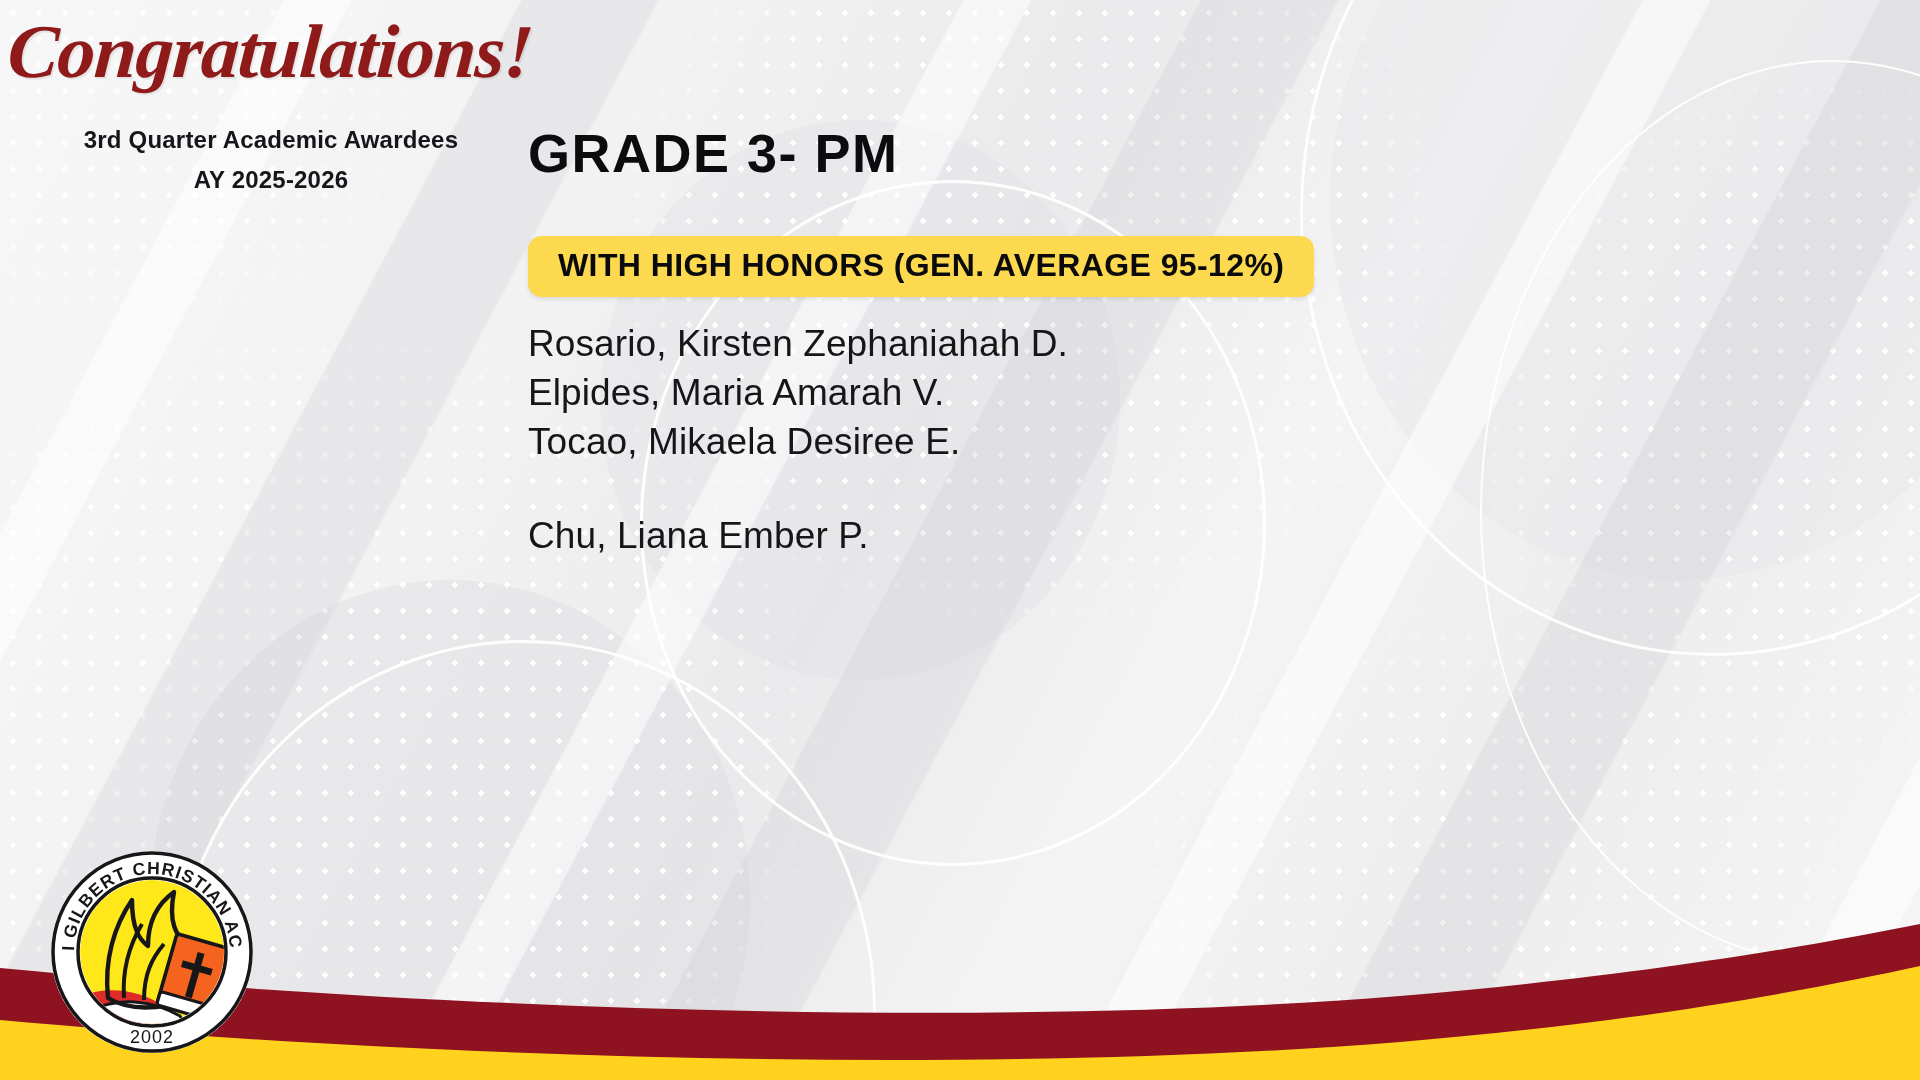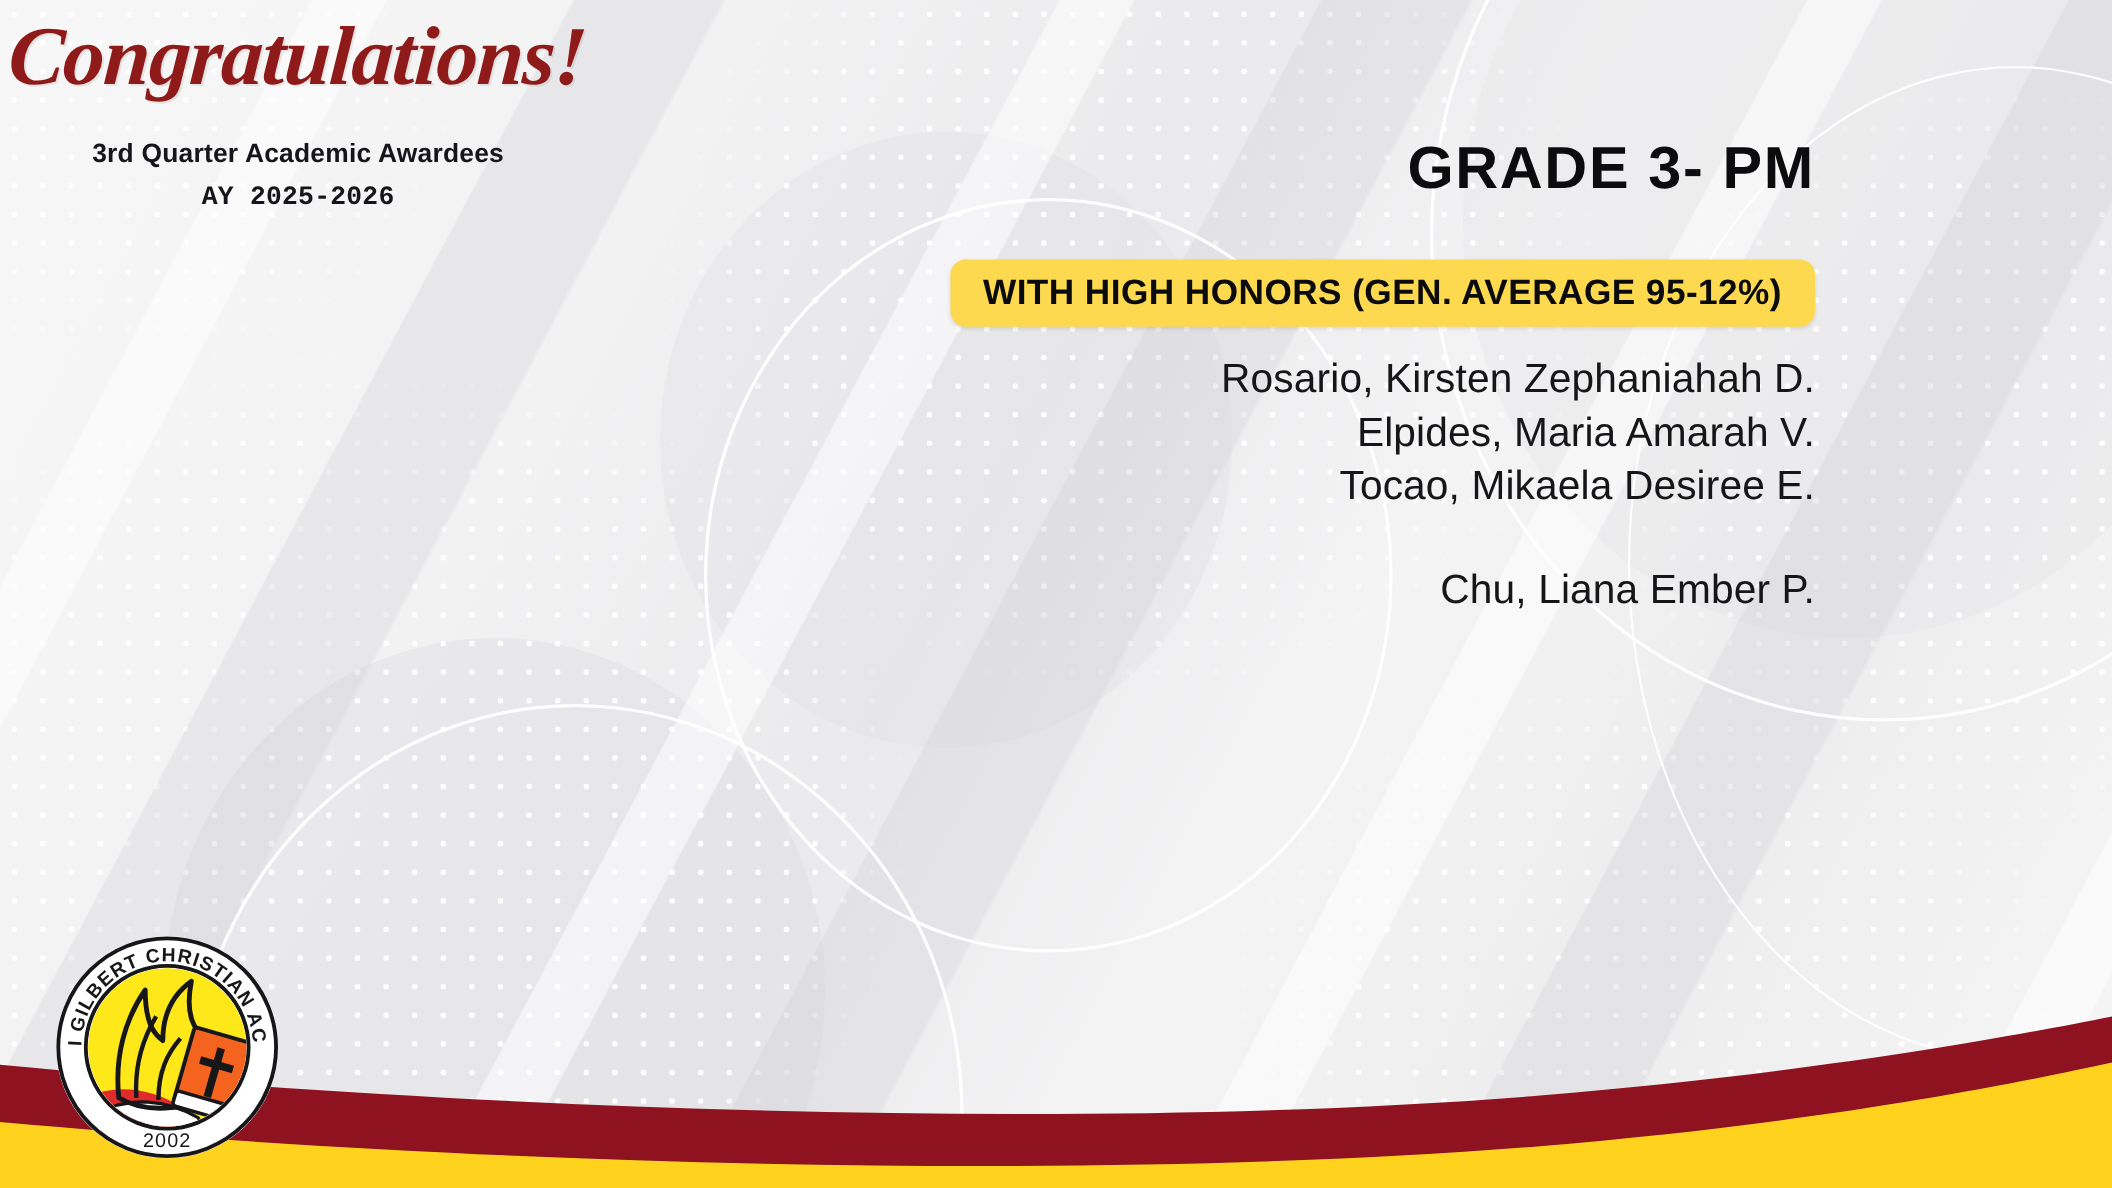--- a/index.html
+++ b/index.html
@@ -73,24 +73,24 @@
     text-shadow:2px 2px 0 rgba(0,0,0,.07);
     white-space:nowrap;
   }
   .sub-line{
     position:absolute;left:0;width:470px;text-align:center;
     font-weight:700;font-size:24px;color:#15151a;letter-spacing:.2px;
     white-space:nowrap;
     margin-left:36px;
   }
   .sub-1{top:126px;}
-  .sub-2{top:166px;font-family:Liberation Mono, monospace;}
+  .sub-2{top:166px;}
 
   
-  .main{position:absolute;left:490px;top:0;width:1160px;text-align:right;}
+  .main{position:absolute;left:528px;top:0;width:1160px;text-align:left;}
   .grade-title{
     margin-top:126px;
     font-size:54px;font-weight:700;color:#0c0c0e;letter-spacing:1.5px;
     line-height:1;
   }
   .badge{
     display:inline-block;
     background:#fcd94f;
     border-radius:14px;
     padding:11px 30px 13px;

